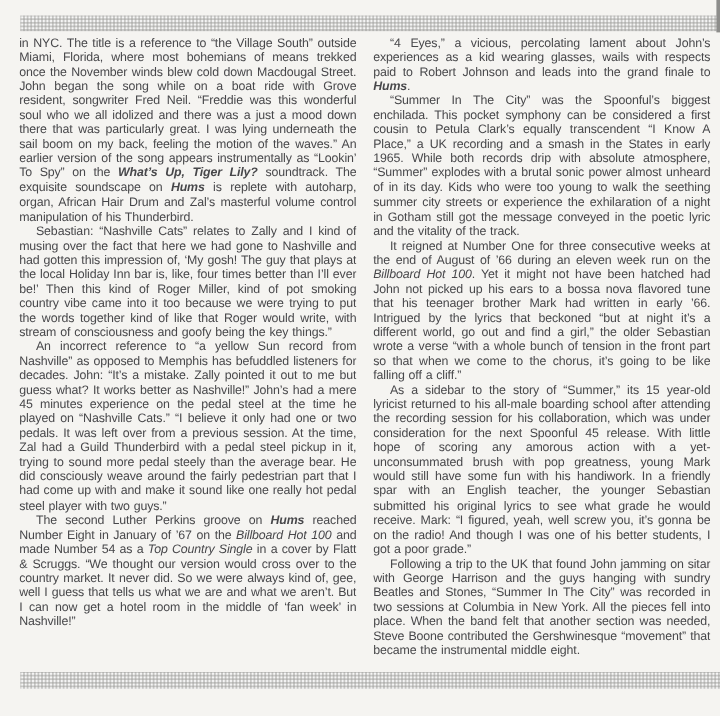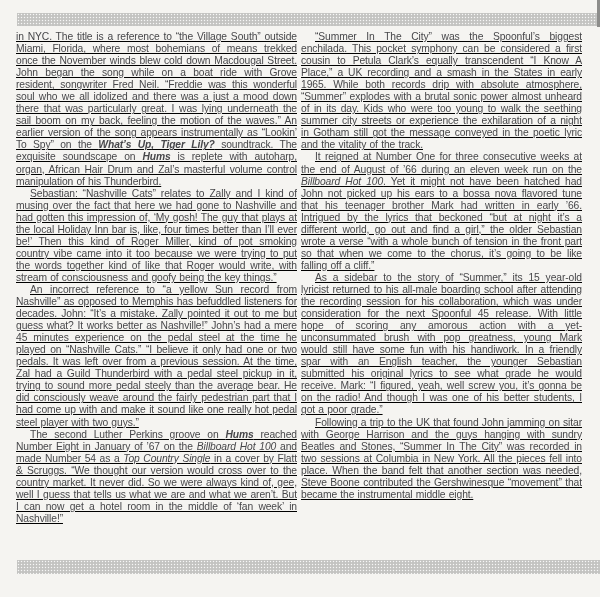--- a/index.html
+++ b/index.html
@@ -37,22 +37,21 @@
     background: #8d8d8b;
   }
   .columns {
     position: absolute;
     top: 31px;
     left: 16px;
     width: 576px;
     height: 526px;
     overflow: hidden;
     display: flex;
-    gap: 4px;
-    text-decoration: underline;
+    gap: 14px;
   }
   .col {
     width: 281px;
     height: 100%;
     overflow: hidden;
   }
   .col p {
     margin: 0;
     font-size: 10.3px;
     line-height: 12.05px;
@@ -72,20 +71,21 @@
 <div id="edge-shadow"></div>
 
 <div class="columns">
   <div class="col" id="col-left">
       <p><span>in NYC. The title is a reference to “the Village South” outside Miami, Florida, where most bohemians of means trekked once the November winds blew cold down Macdougal Street. John began the song while on a boat ride with Grove resident, songwriter Fred Neil. “Freddie was this wonderful soul who we all idolized and there was a just a mood down there that was particularly great. I was lying underneath the sail boom on my back, feeling the motion of the waves.” An earlier version of the song appears instrumentally as “Lookin’ To Spy” on the </span><span class="bi">What’s Up, Tiger Lily?</span><span> soundtrack. The exquisite soundscape on </span><span class="bi">Hums</span><span> is replete with autoharp, organ, African Hair Drum and Zal’s masterful volume control manipulation of his Thunderbird.</span></p>
       <p class="indent"><span>Sebastian: “Nashville Cats” relates to Zally and I kind of musing over the fact that here we had gone to Nashville and had gotten this impression of, ‘My gosh! The guy that plays at the local Holiday Inn bar is, like, four times better than I’ll ever be!’ Then this kind of Roger Miller, kind of pot smoking country vibe came into it too because we were trying to put the words together kind of like that Roger would write, with stream of consciousness and goofy being the key things.”</span></p>
       <p class="indent"><span>An incorrect reference to “a yellow Sun record from Nashville” as opposed to Memphis has befuddled listeners for decades. John: “It’s a mistake. Zally pointed it out to me but guess what? It works better as Nashville!” John’s had a mere 45 minutes experience on the pedal steel at the time he played on “Nashville Cats.” “I believe it only had one or two pedals. It was left over from a previous session. At the time, Zal had a Guild Thunderbird with a pedal steel pickup in it, trying to sound more pedal steely than the average bear. He did consciously weave around the fairly pedestrian part that I had come up with and make it sound like one really hot pedal steel player with two guys.”</span></p>
       <p class="indent"><span>The second Luther Perkins groove on </span><span class="bi">Hums</span><span> reached Number Eight in January of ’67 on the </span><span class="i">Billboard Hot 100</span><span> and made Number 54 as a </span><span class="i">Top Country Single</span><span> in a cover by Flatt &amp; Scruggs. “We thought our version would cross over to the country market. It never did. So we were always kind of, gee, well I guess that tells us what we are and what we aren’t. But I can now get a hotel room in the middle of ‘fan week’ in Nashville!”</span></p>
     </div>
   <div class="col" id="col-right">
+      <p class="indent"><span>“4 Eyes,” a vicious, percolating lament about John’s experiences as a kid wearing glasses, wails with respects paid to Robert Johnson and leads into the grand finale to </span><span class="bi">Hums</span><span>.</span></p>
       <p class="indent"><span>“Summer In The City” was the Spoonful’s biggest enchilada. This pocket symphony can be considered a first cousin to Petula Clark’s equally transcendent “I Know A Place,” a UK recording and a smash in the States in early 1965. While both records drip with absolute atmosphere, “Summer” explodes with a brutal sonic power almost unheard of in its day. Kids who were too young to walk the seething summer city streets or experience the exhilaration of a night in Gotham still got the message conveyed in the poetic lyric and the vitality of the track.</span></p>
       <p class="indent"><span>It reigned at Number One for three consecutive weeks at the end of August of ’66 during an eleven week run on the </span><span class="i">Billboard Hot 100</span><span>. Yet it might not have been hatched had John not picked up his ears to a bossa nova flavored tune that his teenager brother Mark had written in early ’66. Intrigued by the lyrics that beckoned “but at night it’s a different world, go out and find a girl,” the older Sebastian wrote a verse “with a whole bunch of tension in the front part so that when we come to the chorus, it’s going to be like falling off a cliff.”</span></p>
       <p class="indent"><span>As a sidebar to the story of “Summer,” its 15 year-old lyricist returned to his all-male boarding school after attending the recording session for his collaboration, which was under consideration for the next Spoonful 45 release. With little hope of scoring any amorous action with a yet-unconsummated brush with pop greatness, young Mark would still have some fun with his handiwork. In a friendly spar with an English teacher, the younger Sebastian submitted his original lyrics to see what grade he would receive. Mark: “I figured, yeah, well screw you, it’s gonna be on the radio! And though I was one of his better students, I got a poor grade.”</span></p>
       <p class="indent"><span>Following a trip to the UK that found John jamming on sitar with George Harrison and the guys hanging with sundry Beatles and Stones, “Summer In The City” was recorded in two sessions at Columbia in New York. All the pieces fell into place. When the band felt that another section was needed, Steve Boone contributed the Gershwinesque “movement” that became the instrumental middle eight.</span></p>
     </div>
 </div>
 
 <div id="band-bottom" class="texture-band"></div>
 
 </body></html>

